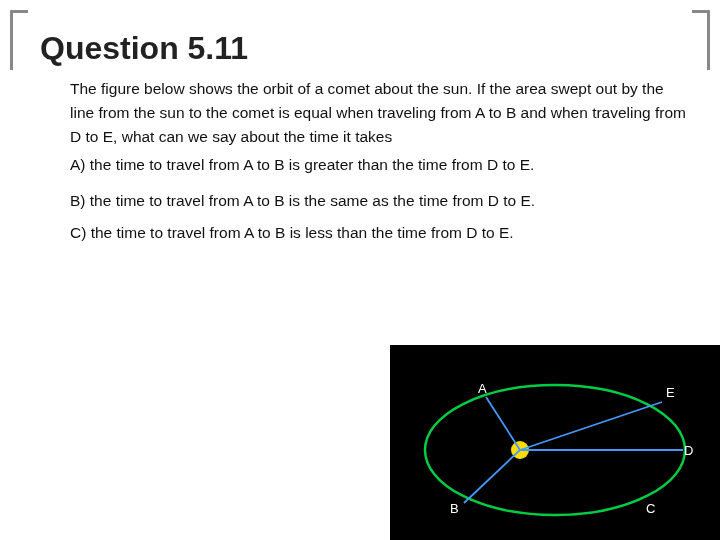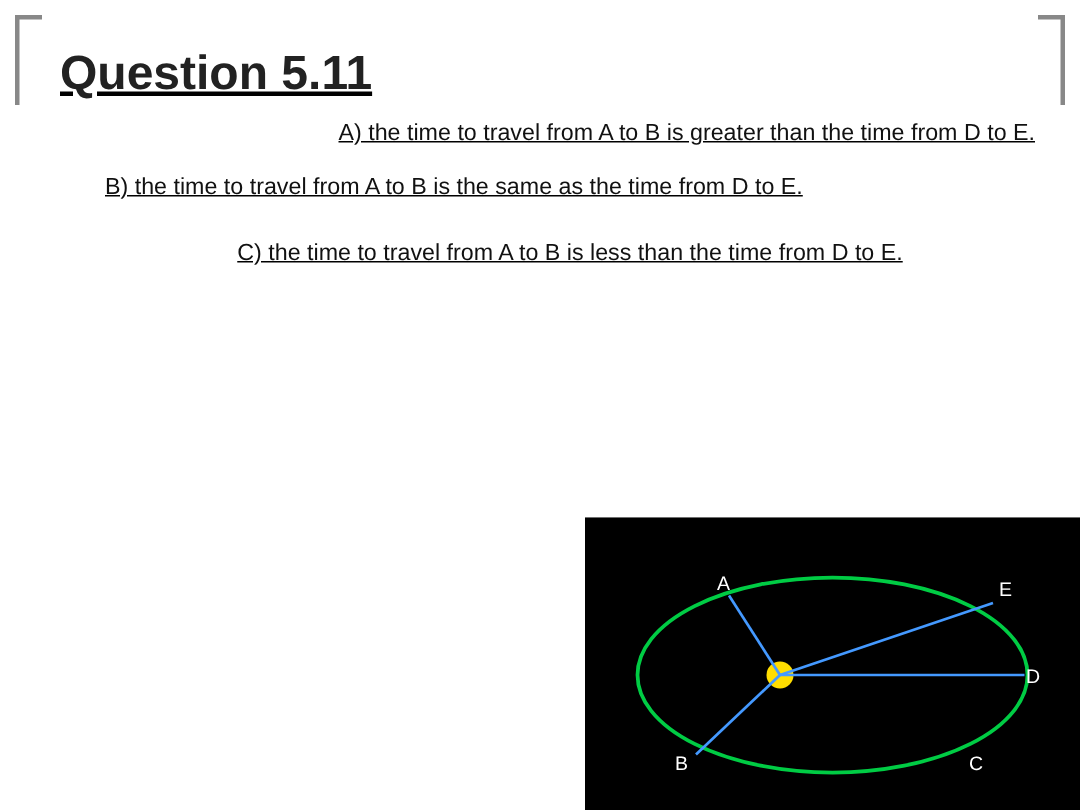--- a/index.html
+++ b/index.html
@@ -12,21 +12,20 @@
       overflow: hidden;
       position: relative;
     }
 
     .page-container {
       width: 720px;
       height: 540px;
       background: #ffffff;
       position: relative;
       padding: 20px 30px 20px 30px;
-      text-decoration: underline;
     }
 
     
     .bracket-top-left {
       position: absolute;
       top: 10px;
       left: 10px;
       width: 18px;
       height: 60px;
       border-top: 3px solid #888;
@@ -82,23 +81,24 @@
 <body>
 
 <div class="page-container">
 
   <div class="bracket-top-left"></div>
   <div class="bracket-top-right"></div>
 
   <div class="title">Question 5.11</div>
 
   <div class="question-text">
-    <span class="indent" style="display:block; margin-left:30px; margin-top:4px;text-align:right;">A)  the time to travel from A to B is greater than the time from D to E.</span>
+    <span class="indent">The figure below shows the orbit of a comet about the sun.  If the area swept out by the line from the sun to the comet is equal when traveling from A to B and when traveling from D to E, what can we say about the time it takes</span>
+    <span class="indent" style="display:block; margin-left:30px; margin-top:4px;">A)  the time to travel from A to B is greater than the time from D to E.</span>
     <span class="indent" style="display:block; margin-left:30px; margin-top:12px;">B)   the time to travel from A to B is the same as the time from D to E.</span>
-    <span class="indent" style="display:block; margin-left:30px; margin-top:20px;text-align:center;">C)   the time to travel from A to B is less than the time from D to E.</span>
+    <span class="indent" style="display:block; margin-left:30px; margin-top:8px;">C)   the time to travel from A to B is less than the time from D to E.</span>
   </div>
 
   <div class="diagram-container">
     <svg class="diagram-svg" viewBox="0 0 330 195" xmlns="http://www.w3.org/2000/svg">
 
       <rect width="330" height="195" fill="#000000"></rect>
 
       <ellipse cx="165" cy="105" rx="130" ry="65" fill="none" stroke="#00cc44" stroke-width="2.5"></ellipse>
 
       <circle cx="130" cy="105" r="9" fill="#ffdd00"></circle>

